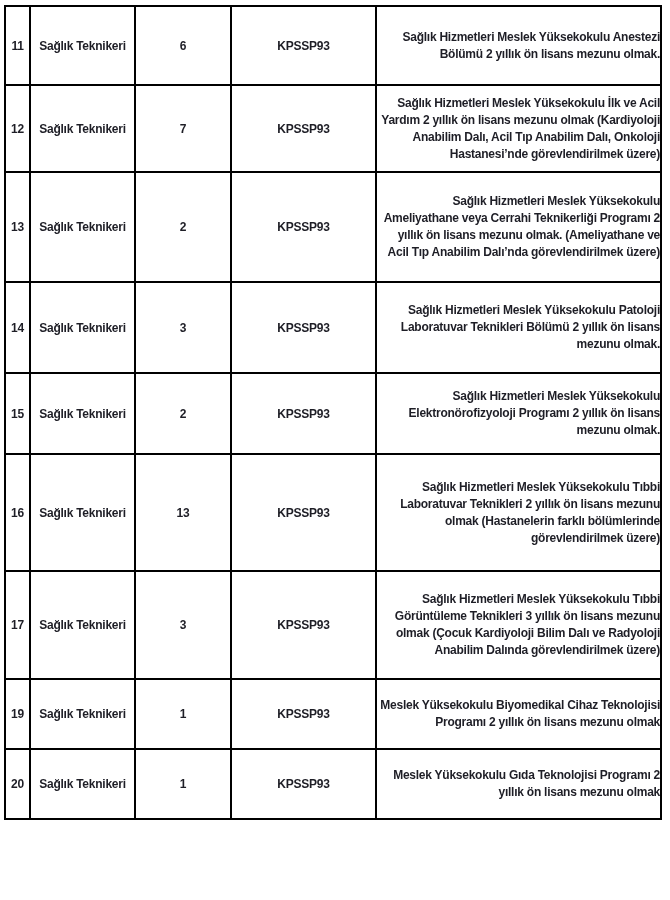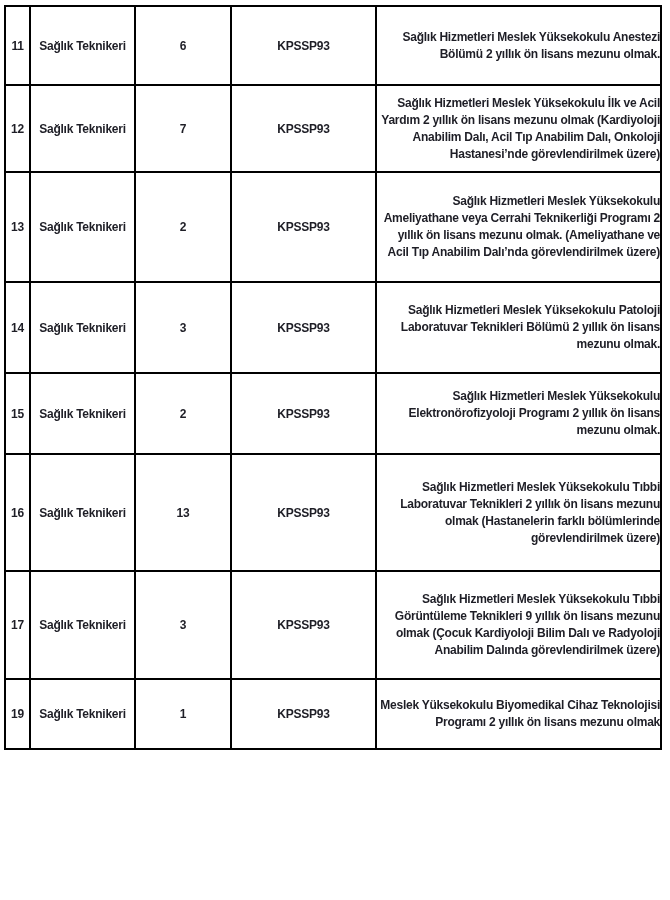--- a/index.html
+++ b/index.html
@@ -102,24 +102,31 @@
     <td class="c-title">Sağlık Teknikeri</td>
     <td class="c-quota">13</td>
     <td class="c-kpss">KPSSP93</td>
     <td class="c-desc">Sağlık Hizmetleri Meslek Yüksekokulu Tıbbi Laboratuvar Teknikleri 2 yıllık ön lisans mezunu olmak (Hastanelerin farklı bölümlerinde görevlendirilmek üzere)</td>
   </tr>
         <tr style="height: 108px;">
     <td class="c-no">17</td>
     <td class="c-title">Sağlık Teknikeri</td>
     <td class="c-quota">3</td>
     <td class="c-kpss">KPSSP93</td>
-    <td class="c-desc">Sağlık Hizmetleri Meslek Yüksekokulu Tıbbi Görüntüleme Teknikleri 9 yıllık ön lisans mezunu olmak (Çocuk Kardiyoloji Bilim Dalı ve Radyoloji Anabilim Dalında görevlendirilmek üzere)</td>
+    <td class="c-desc">Sağlık Hizmetleri Meslek Yüksekokulu Tıbbi Görüntüleme Teknikleri 3 yıllık ön lisans mezunu olmak (Çocuk Kardiyoloji Bilim Dalı ve Radyoloji Anabilim Dalında görevlendirilmek üzere)</td>
   </tr>
         <tr style="height: 70px;">
     <td class="c-no">19</td>
     <td class="c-title">Sağlık Teknikeri</td>
     <td class="c-quota">1</td>
     <td class="c-kpss">KPSSP93</td>
     <td class="c-desc">Meslek Yüksekokulu Biyomedikal Cihaz Teknolojisi Programı 2 yıllık ön lisans mezunu olmak</td>
   </tr>
+        <tr style="height: 70px;">
+    <td class="c-no">20</td>
+    <td class="c-title">Sağlık Teknikeri</td>
+    <td class="c-quota">1</td>
+    <td class="c-kpss">KPSSP93</td>
+    <td class="c-desc">Meslek Yüksekokulu Gıda Teknolojisi Programı 2 yıllık ön lisans mezunu olmak</td>
+  </tr>
       </tbody>
   </table>
 </div>
 
 </body></html>

